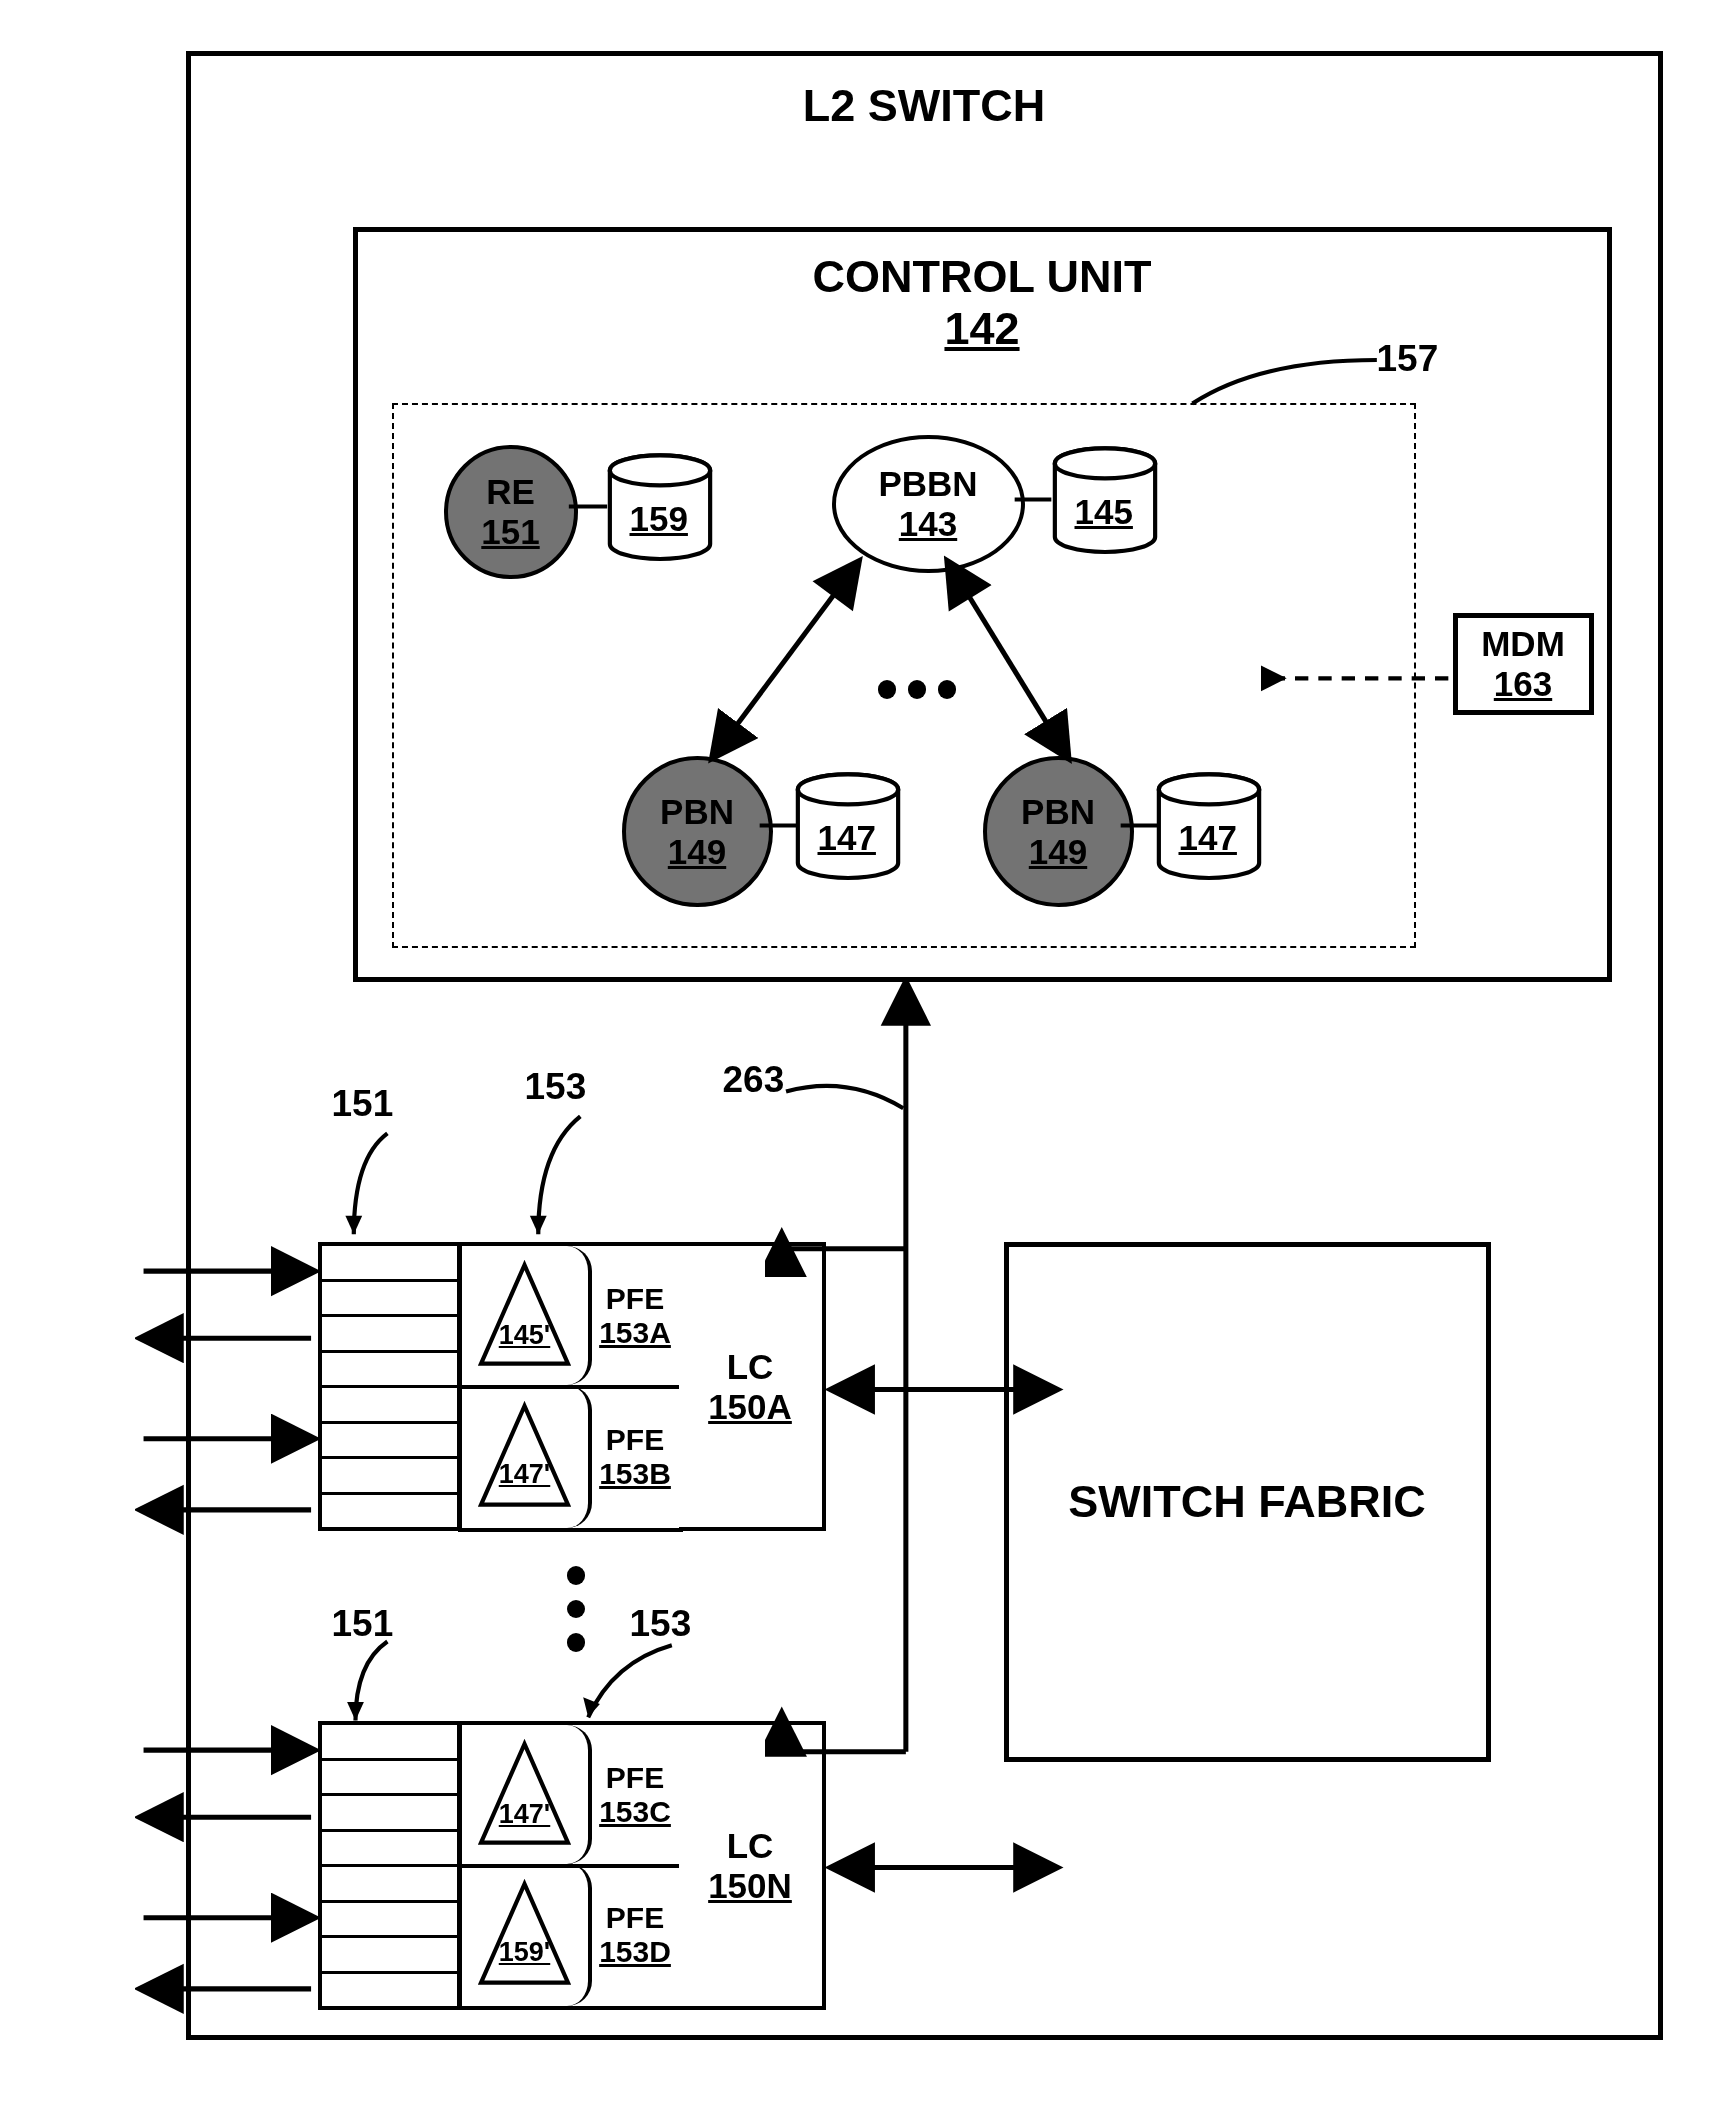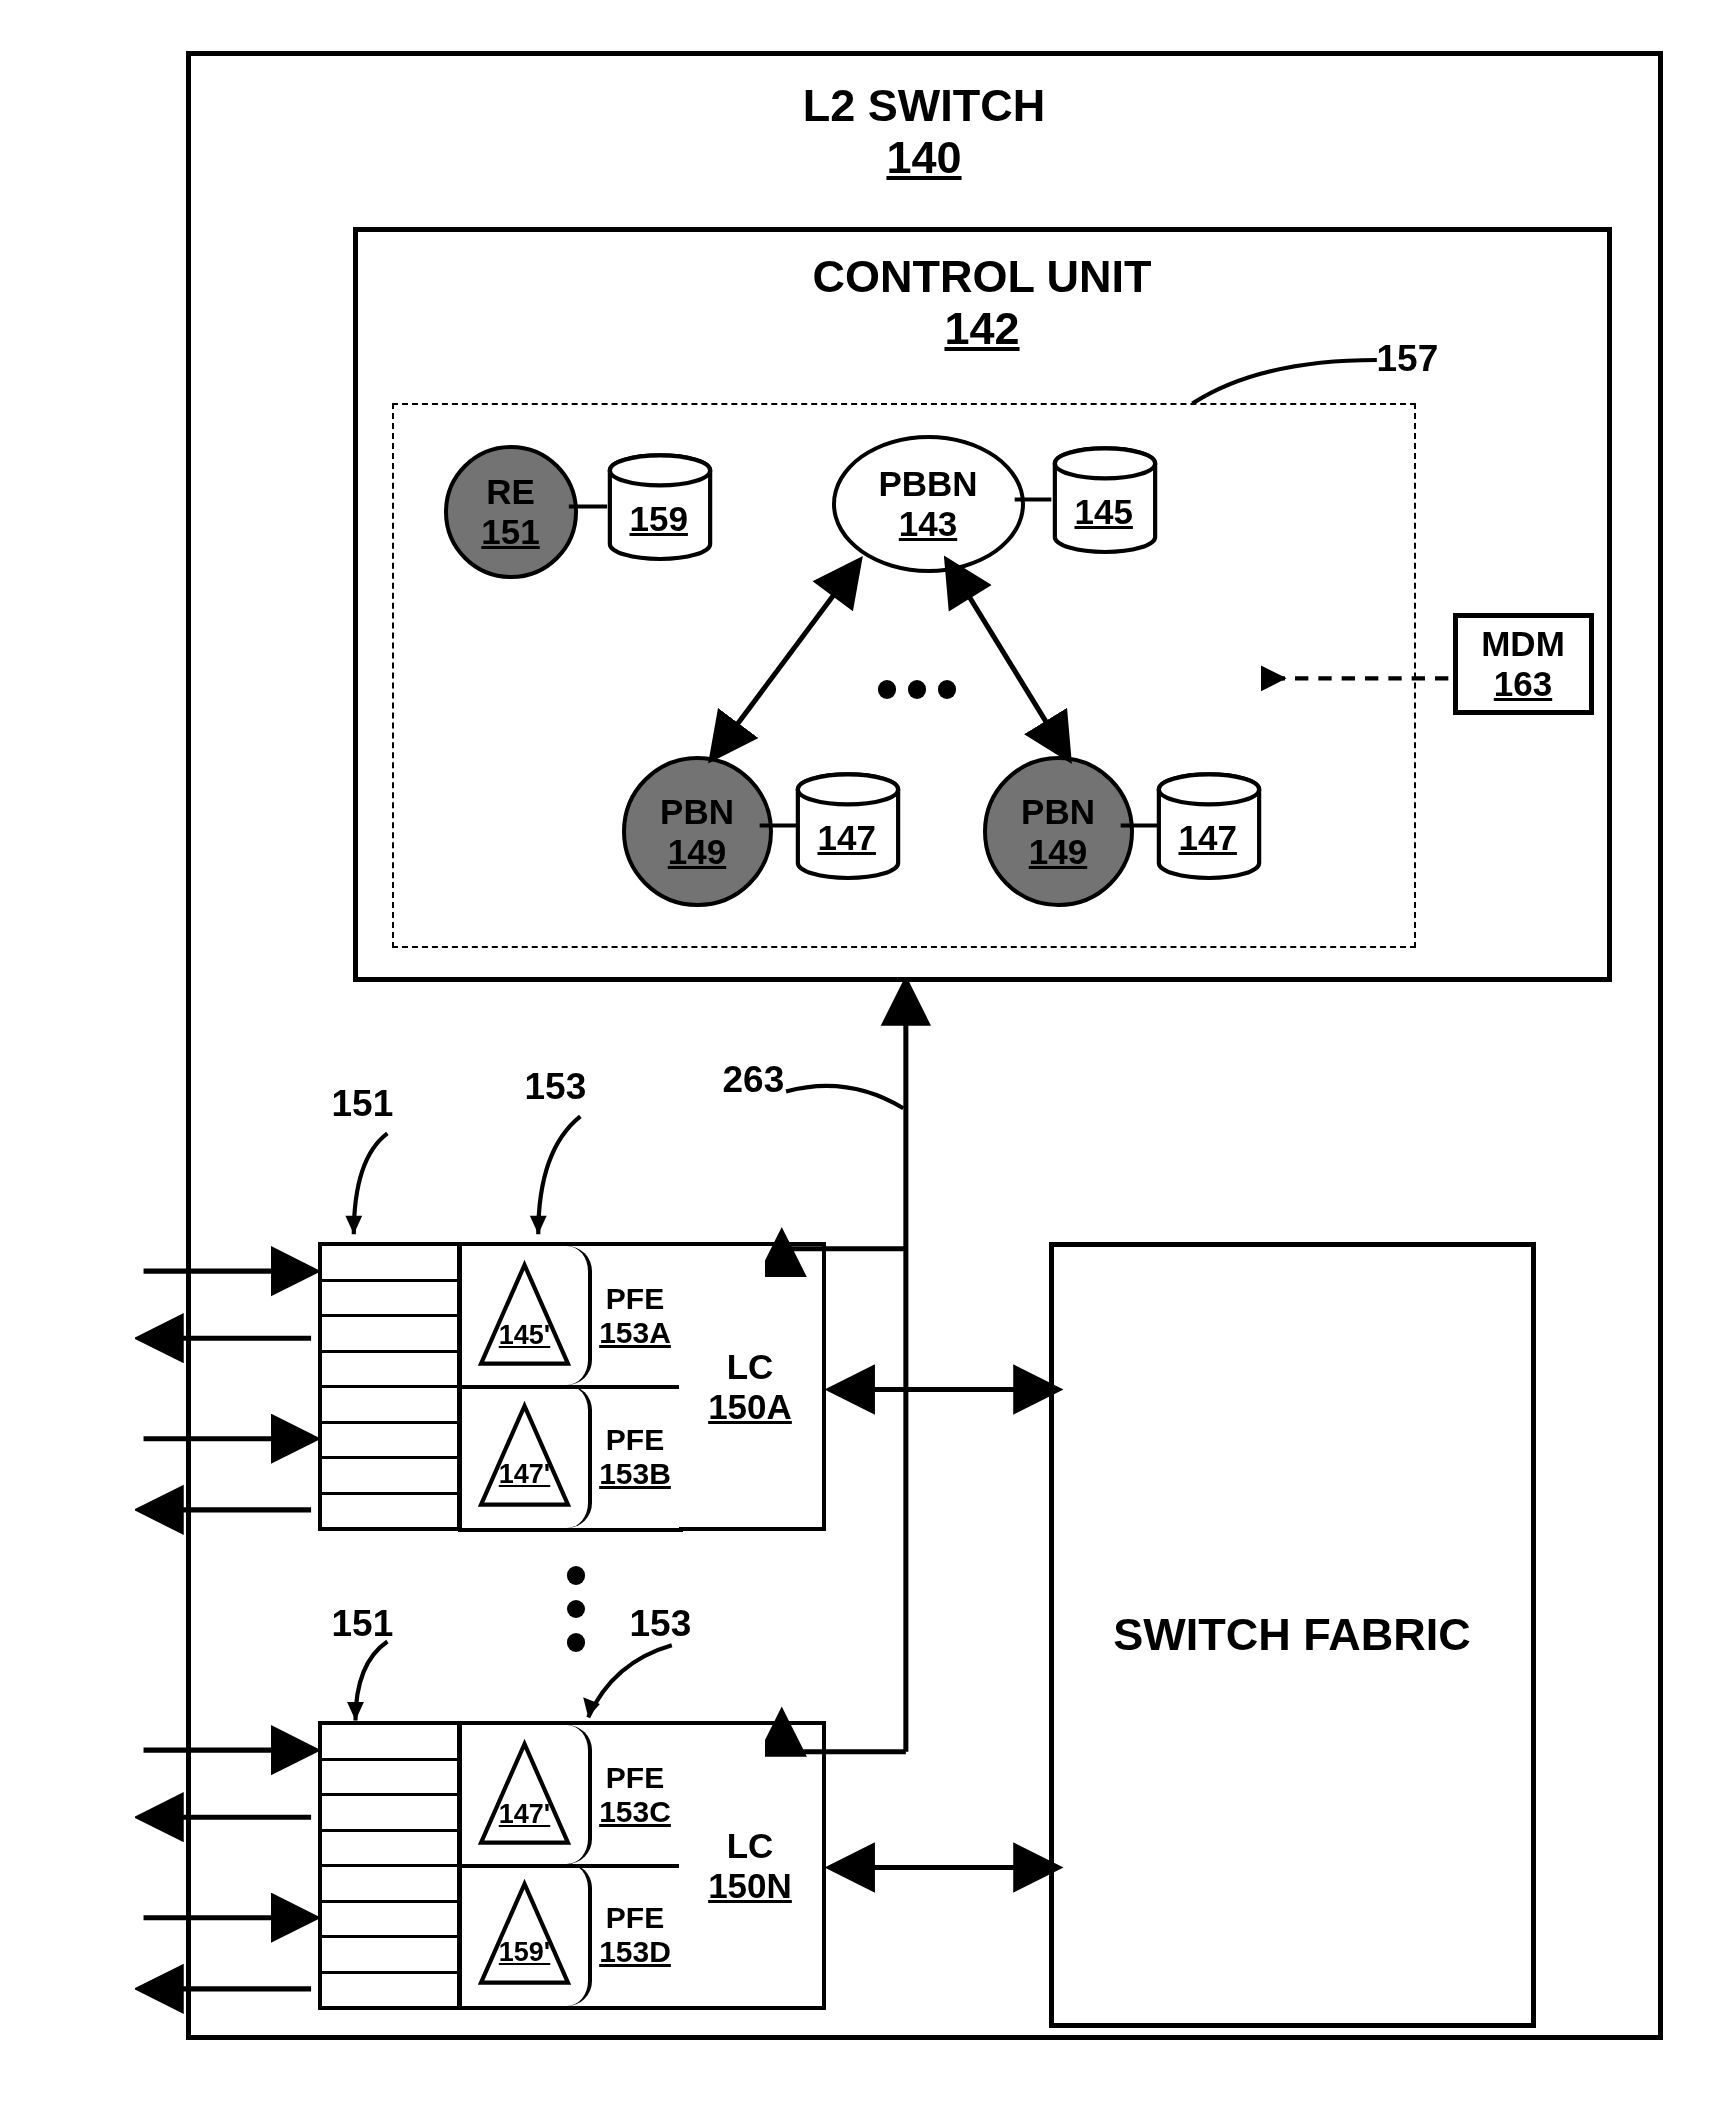--- a/index.html
+++ b/index.html
@@ -43,21 +43,20 @@
   .lc-block { border-left:none; display:flex; flex-direction:column; align-items:center; justify-content:center; }
 </style>
 </head>
 <body>
 
 <div class="diagram">
 
   <div class="box" style="left:143px; top:17px; width:1477px; height:1989px;">
     <div style="padding-top:24px;">
       <div class="title">L2 SWITCH</div>
-      <div class="sub">140</div>
     </div>
   </div>
 
   <div class="box" style="left:310px; top:193px; width:1259px; height:755px;">
     <div style="padding-top:18.5px;">
       <div class="title">CONTROL UNIT</div>
       <div class="sub">142</div>
     </div>
   </div>
 
@@ -151,21 +150,21 @@
     <line x1="250" y1="32" x2="80" y2="260" stroke="#000" stroke-width="6" marker-start="url(#ah2s)" marker-end="url(#ah2)"></line>
     <line x1="360" y1="32" x2="500" y2="260" stroke="#000" stroke-width="6" marker-start="url(#ah2s)" marker-end="url(#ah2)"></line>
   </svg>
 
   <div class="dots" style="left:835px; top:646px;">
     <div class="dot"></div>
       <div class="dot"></div>
       <div class="dot"></div>
   </div>
 
-  <div class="box" style="left:1006px; top:1208px; width:487px; height:786px; display:flex; flex-direction:column; justify-content:center;">
+  <div class="box" style="left:961px; top:1208px; width:487px; height:520px; display:flex; flex-direction:column; justify-content:center;">
     <div class="title">SWITCH FABRIC</div>
   </div>
 
   <div class="box" style="left:275px; top:1208px; width:143px; height:289px; border-width:4.2px;">
     <div style="display:flex; flex-direction:column; height:100%;">
       <div style="flex:1; border-bottom:3.4px solid #000;"></div>
       <div style="flex:1; border-bottom:3.4px solid #000;"></div>
       <div style="flex:1; border-bottom:3.4px solid #000;"></div>
       <div style="flex:1; border-bottom:3.4px solid #000;"></div>
       <div style="flex:1; border-bottom:3.4px solid #000;"></div>

